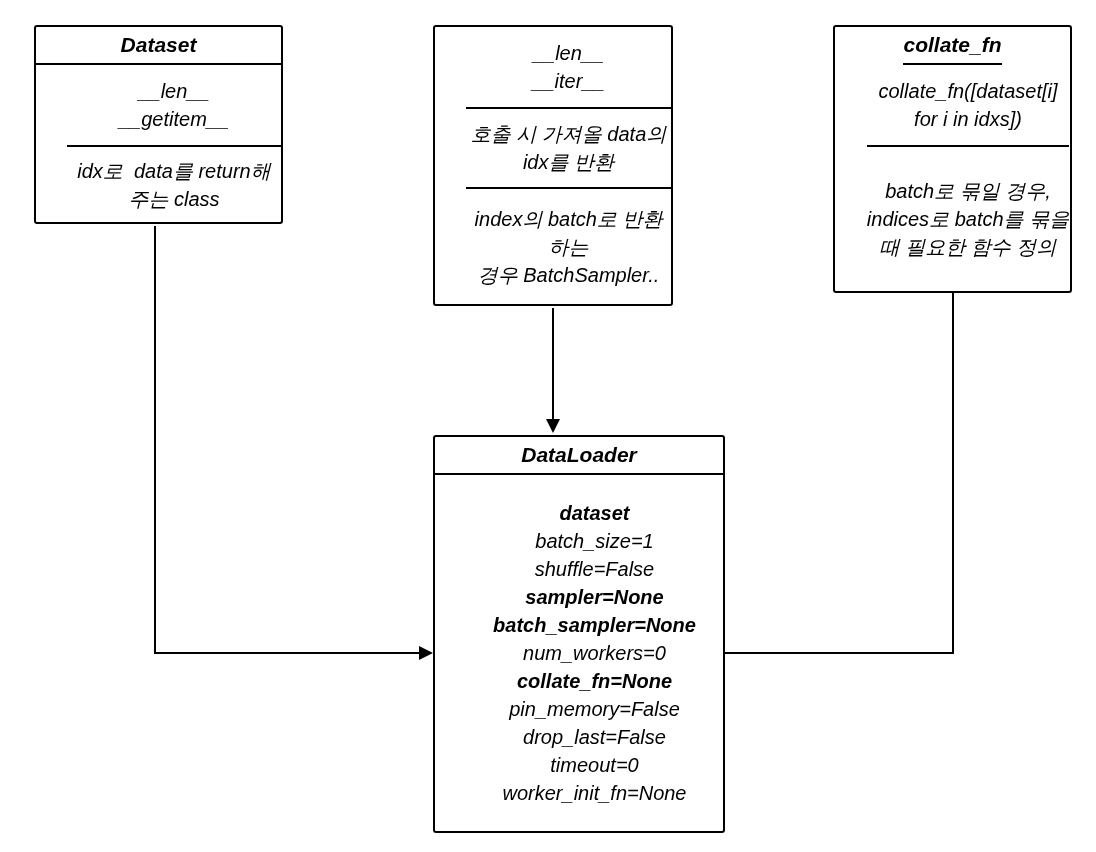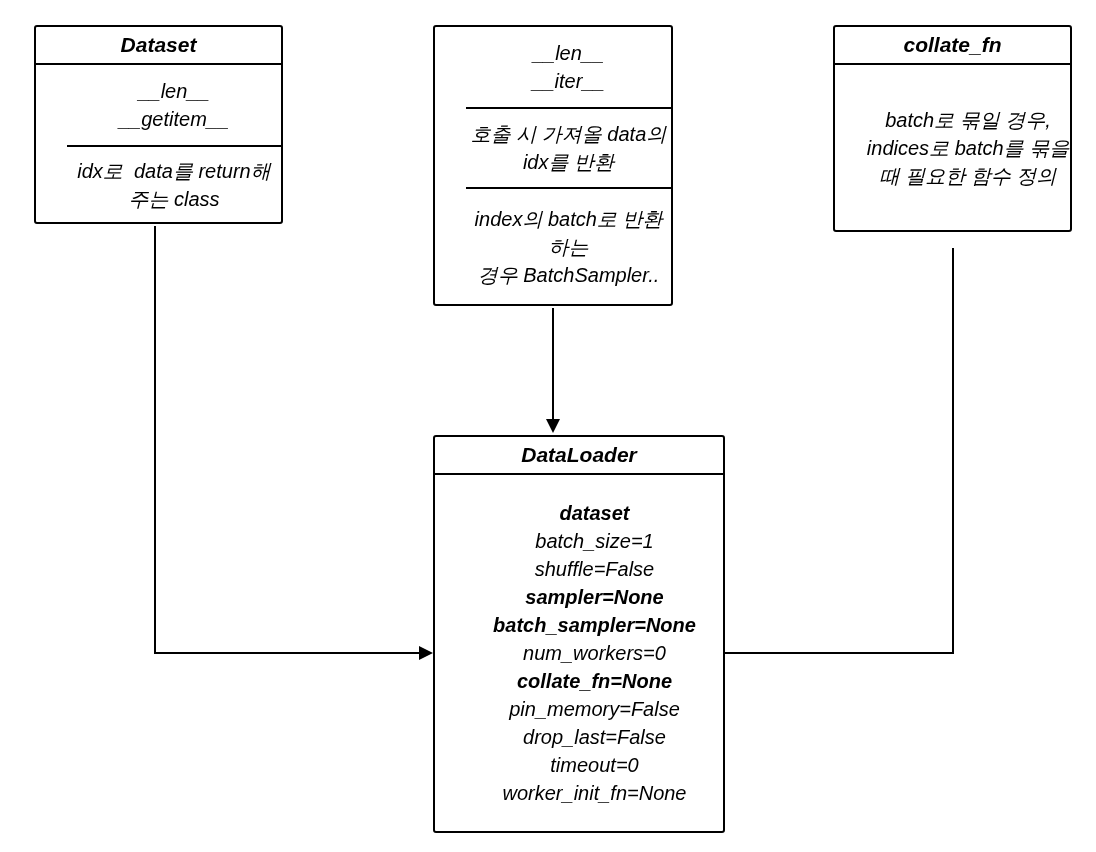--- a/index.html
+++ b/index.html
@@ -27,21 +27,21 @@
     box-sizing: border-box;
     border: 2px solid #000000;
     border-radius: 3px;
     background: #ffffff;
     display: flex;
     flex-direction: column;
     font-style: italic;
   }
   .node-dataset    { left: 34px;  top: 25px;  width: 249px; height: 199px; }
   .node-sampler    { left: 433px; top: 25px;  width: 240px; height: 281px; }
-  .node-collate    { left: 833px; top: 25px;  width: 239px; height: 207px; }
+  .node-collate    { left: 833px; top: 25px;  width: 239px; height: 268px; align-items: center; }
   .node-dataloader { left: 433px; top: 435px; width: 292px; height: 398px; }
   .hd {
     box-sizing: border-box;
     height: 38px;
     flex: 0 0 38px;
     border-bottom: 2px solid #000000;
     display: flex;
     align-items: center;
     justify-content: center;
     font-weight: bold;
@@ -102,20 +102,22 @@
     <div class="sec h80">__len__
 __iter__</div>
     <div class="sec h80">호출 시 가져올 data의
 idx를 반환</div>
     <div class="sec grow">index의 batch로 반환하는
 경우 BatchSampler..</div>
   </div>
 
   <div class="node node-collate">
     <div class="hd">collate_fn</div>
+    <div class="sec h80">collate_fn([dataset[i]
+for i in idxs])</div>
     <div class="sec grow">batch로 묶일 경우,
 indices로 batch를 묶을
 때 필요한 함수 정의</div>
   </div>
 
   <div class="node node-dataloader">
     <div class="hd">DataLoader</div>
     <div class="sec grow params"><div class="param-line bold">dataset</div><div class="param-line">batch_size=1</div><div class="param-line">shuffle=False</div><div class="param-line bold">sampler=None</div><div class="param-line bold">batch_sampler=None</div><div class="param-line">num_workers=0</div><div class="param-line bold">collate_fn=None</div><div class="param-line">pin_memory=False</div><div class="param-line">drop_last=False</div><div class="param-line">timeout=0</div><div class="param-line">worker_init_fn=None</div></div>
   </div>
 

